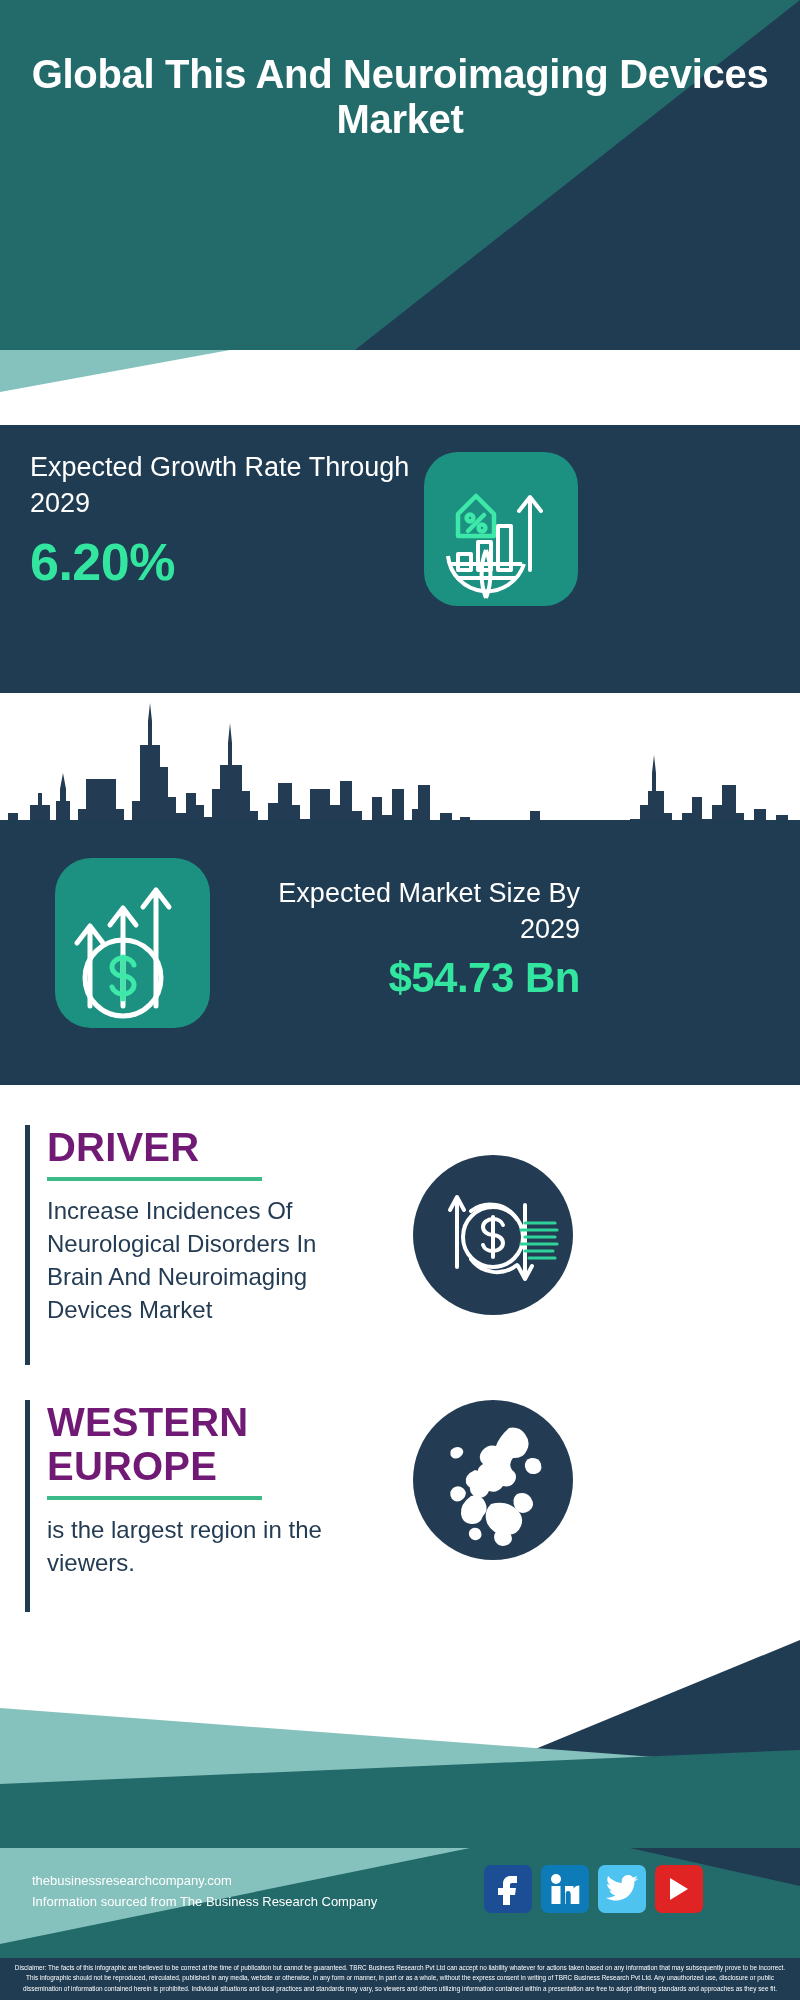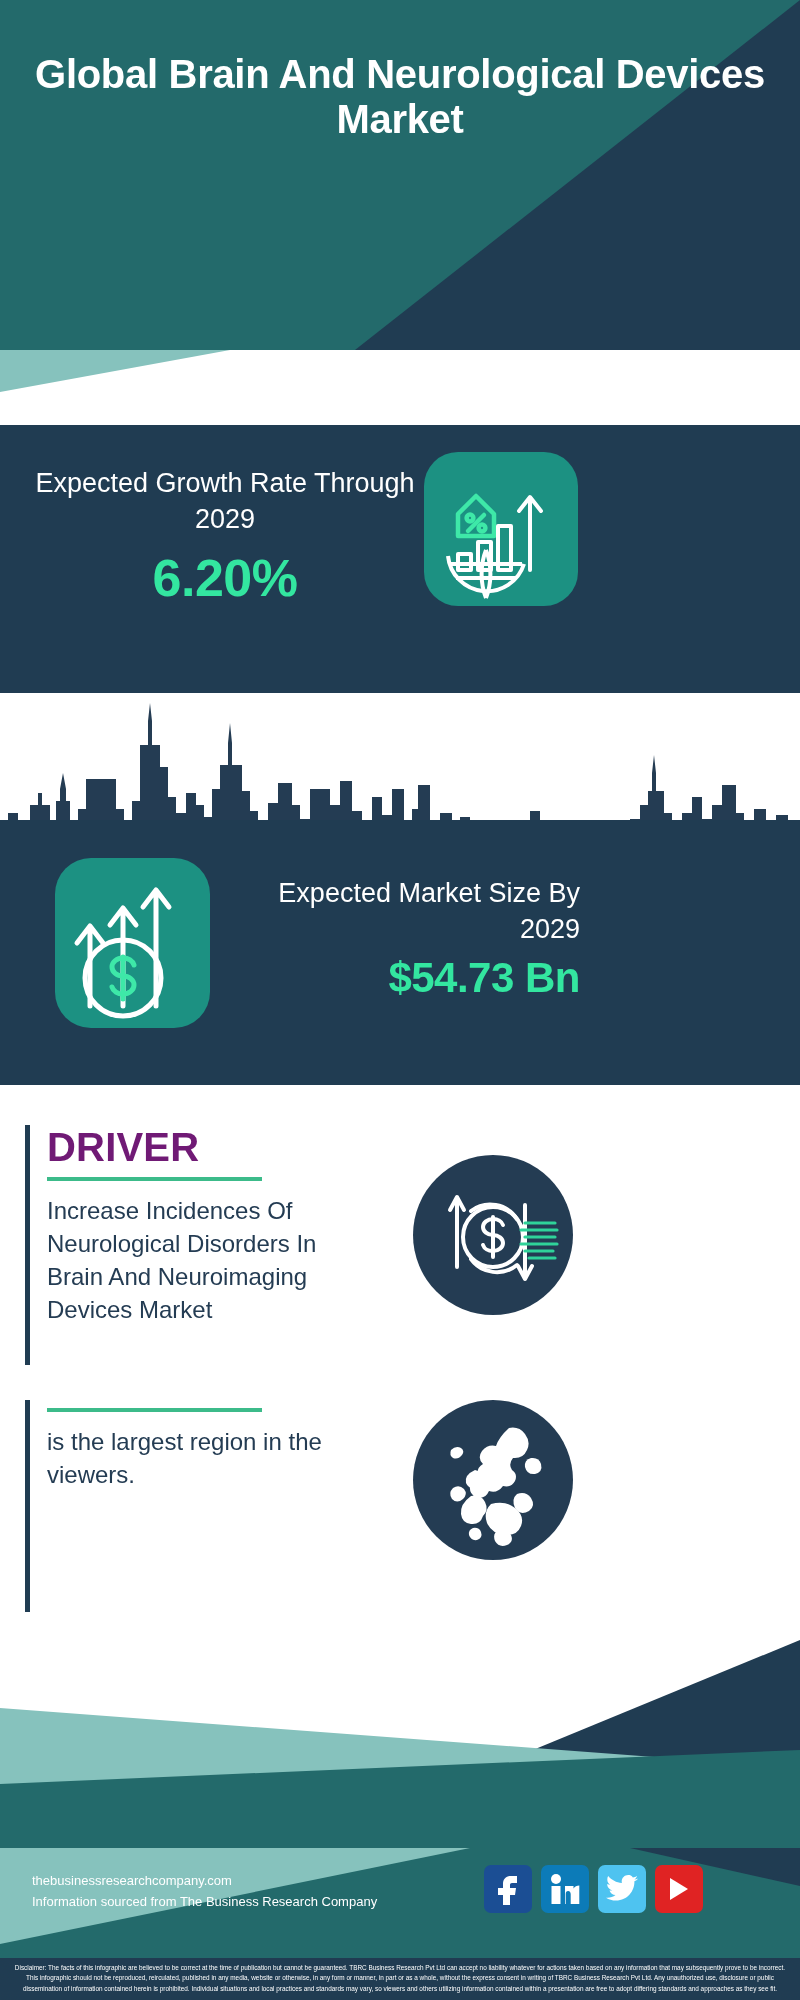--- a/index.html
+++ b/index.html
@@ -35,22 +35,22 @@
     background:#86c2bd;
     clip-path:polygon(0 0, 230px 0, 0 42px);
   }
 
   
   .growth {
     position:absolute; left:0; top:425px; width:800px; height:268px;
     background:#203c52;
   }
   .growth-text {
-    position:absolute; left:30px; top:40px; width:390px;
-    text-align:center; color:#ffffff;
+    position:absolute; left:30px; top:24px; width:390px;
+    text-align:left; color:#ffffff;
   }
   .growth-label {
     font-size:27px; line-height:1.35; font-weight:normal;
   }
   .growth-value {
     margin-top:10px; font-size:52px; font-weight:bold;
     color:#33e6a0; letter-spacing:-0.5px;
   }
   .growth-icon {
     position:absolute; left:424px; top:27px;
@@ -183,21 +183,21 @@
   }
   .disclaimer p { text-align:center; }
 </style>
 </head>
 <body>
 
 <div class="page">
 
   <div class="header">
     <div class="header-diag"></div>
-    <div class="header-title">Global Brain And Neurological Devices Market</div>
+    <div class="header-title">Global This And Neuroimaging Devices Market</div>
   </div>
   <div class="wedge-teal"></div>
 
   <div class="growth">
     <div class="growth-text">
       <div class="growth-label">Expected Growth Rate Through 2029</div>
       <div class="growth-value">6.20%</div>
     </div>
     <div class="growth-icon">
       <svg width="154" height="154" viewBox="0 0 154 154">
@@ -293,20 +293,21 @@
         <line x1="108" y1="89" x2="144" y2="89"></line>
         <line x1="112" y1="96" x2="140" y2="96"></line>
         <line x1="116" y1="103" x2="142" y2="103"></line>
       </g>
     </svg>
   </div>
 
   <div class="card card-region">
     <div class="card-rule"></div>
     <div class="card-inner">
+      <div class="card-title">WESTERN EUROPE</div>
       <div class="card-underline"></div>
       <div class="card-body">is the largest region in the viewers.</div>
     </div>
   </div>
   <div class="card-circle circle-region">
     <svg width="160" height="160" viewBox="0 0 160 160">
       <g fill="#ffffff">
         <path d="M38 50 q5 -5 10 -2 q4 3 1 7 q-4 5 -9 3 q-4 -3 -2 -8 Z"></path>
         <path d="M96 28 q10 -2 16 6 q6 8 2 16 q-4 9 -14 8 q-5 6 -1 12 q6 4 3 11 q-4 7 -12 5 q-6 8 -14 5
                  q-4 9 -13 6 q-7 -3 -6 -11 q1 -8 8 -10 q-2 -8 5 -12 q-6 -6 -1 -13 q6 -7 14 -5 q3 -9 13 -18 Z"></path>

